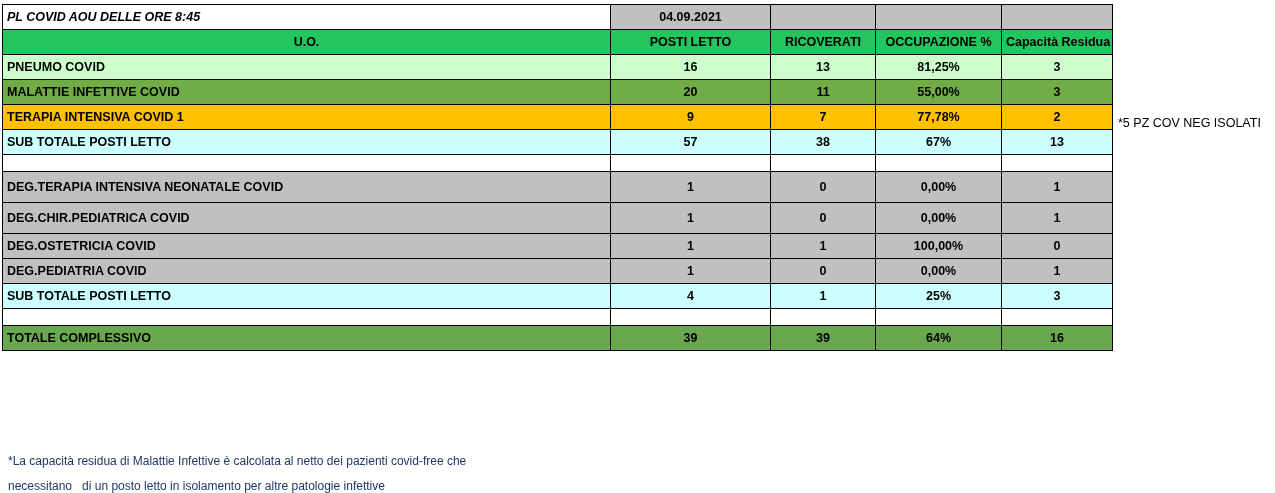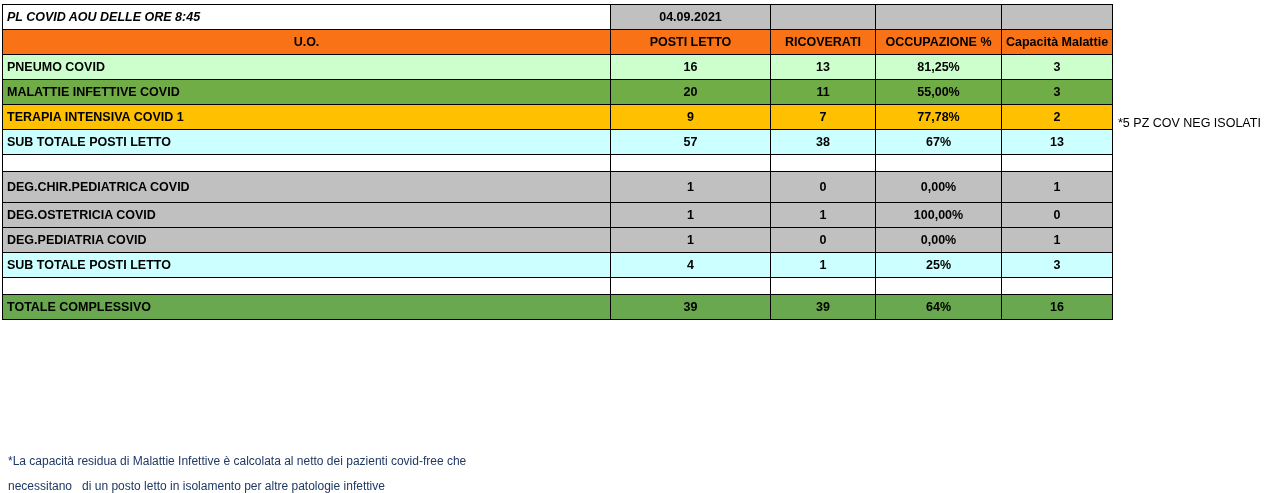--- a/index.html
+++ b/index.html
@@ -65,21 +65,21 @@
     font-size: 14px;
     text-align: left;
     background: #ffffff !important;
   }
   .cell-date {
     text-align: center;
     font-weight: bold;
     font-size: 13px;
   }
   .r-subhead td {
-    background: #f97316;
+    background: #22c55e;
     font-weight: normal;
     text-align: center;
     font-size: 12.5px;
   }
   .r-subhead td.uo {
     text-align: center;
   }
 
   
   .bg-lightgreen td { background: #ccffcc; }
@@ -137,21 +137,21 @@
         <td class="cell-date">04.09.2021</td>
         <td></td>
         <td></td>
         <td></td>
       </tr>
       <tr class="r-subhead">
         <td class="uo">U.O.</td>
         <td>POSTI LETTO</td>
         <td>RICOVERATI</td>
         <td>OCCUPAZIONE %</td>
-        <td>Capacità Malattie</td>
+        <td>Capacità Residua</td>
       </tr>
 
         <tr class="bg-lightgreen">
           <td class="label">PNEUMO COVID</td>
           <td class="num">16</td>
           <td class="num">13</td>
           <td class="num">81,25%</td>
           <td class="num">3</td>
         </tr>
         <tr class="bg-green">
@@ -176,20 +176,27 @@
           <td class="num">13</td>
         </tr>
         <tr class="bg-white spacer">
           <td class="label"></td>
           <td class="num"></td>
           <td class="num"></td>
           <td class="num"></td>
           <td class="num"></td>
         </tr>
         <tr class="bg-gray tall">
+          <td class="label">DEG.TERAPIA INTENSIVA NEONATALE COVID</td>
+          <td class="num">1</td>
+          <td class="num">0</td>
+          <td class="num">0,00%</td>
+          <td class="num">1</td>
+        </tr>
+        <tr class="bg-gray tall">
           <td class="label">DEG.CHIR.PEDIATRICA COVID</td>
           <td class="num">1</td>
           <td class="num">0</td>
           <td class="num">0,00%</td>
           <td class="num">1</td>
         </tr>
         <tr class="bg-gray">
           <td class="label">DEG.OSTETRICIA COVID</td>
           <td class="num">1</td>
           <td class="num">1</td>

